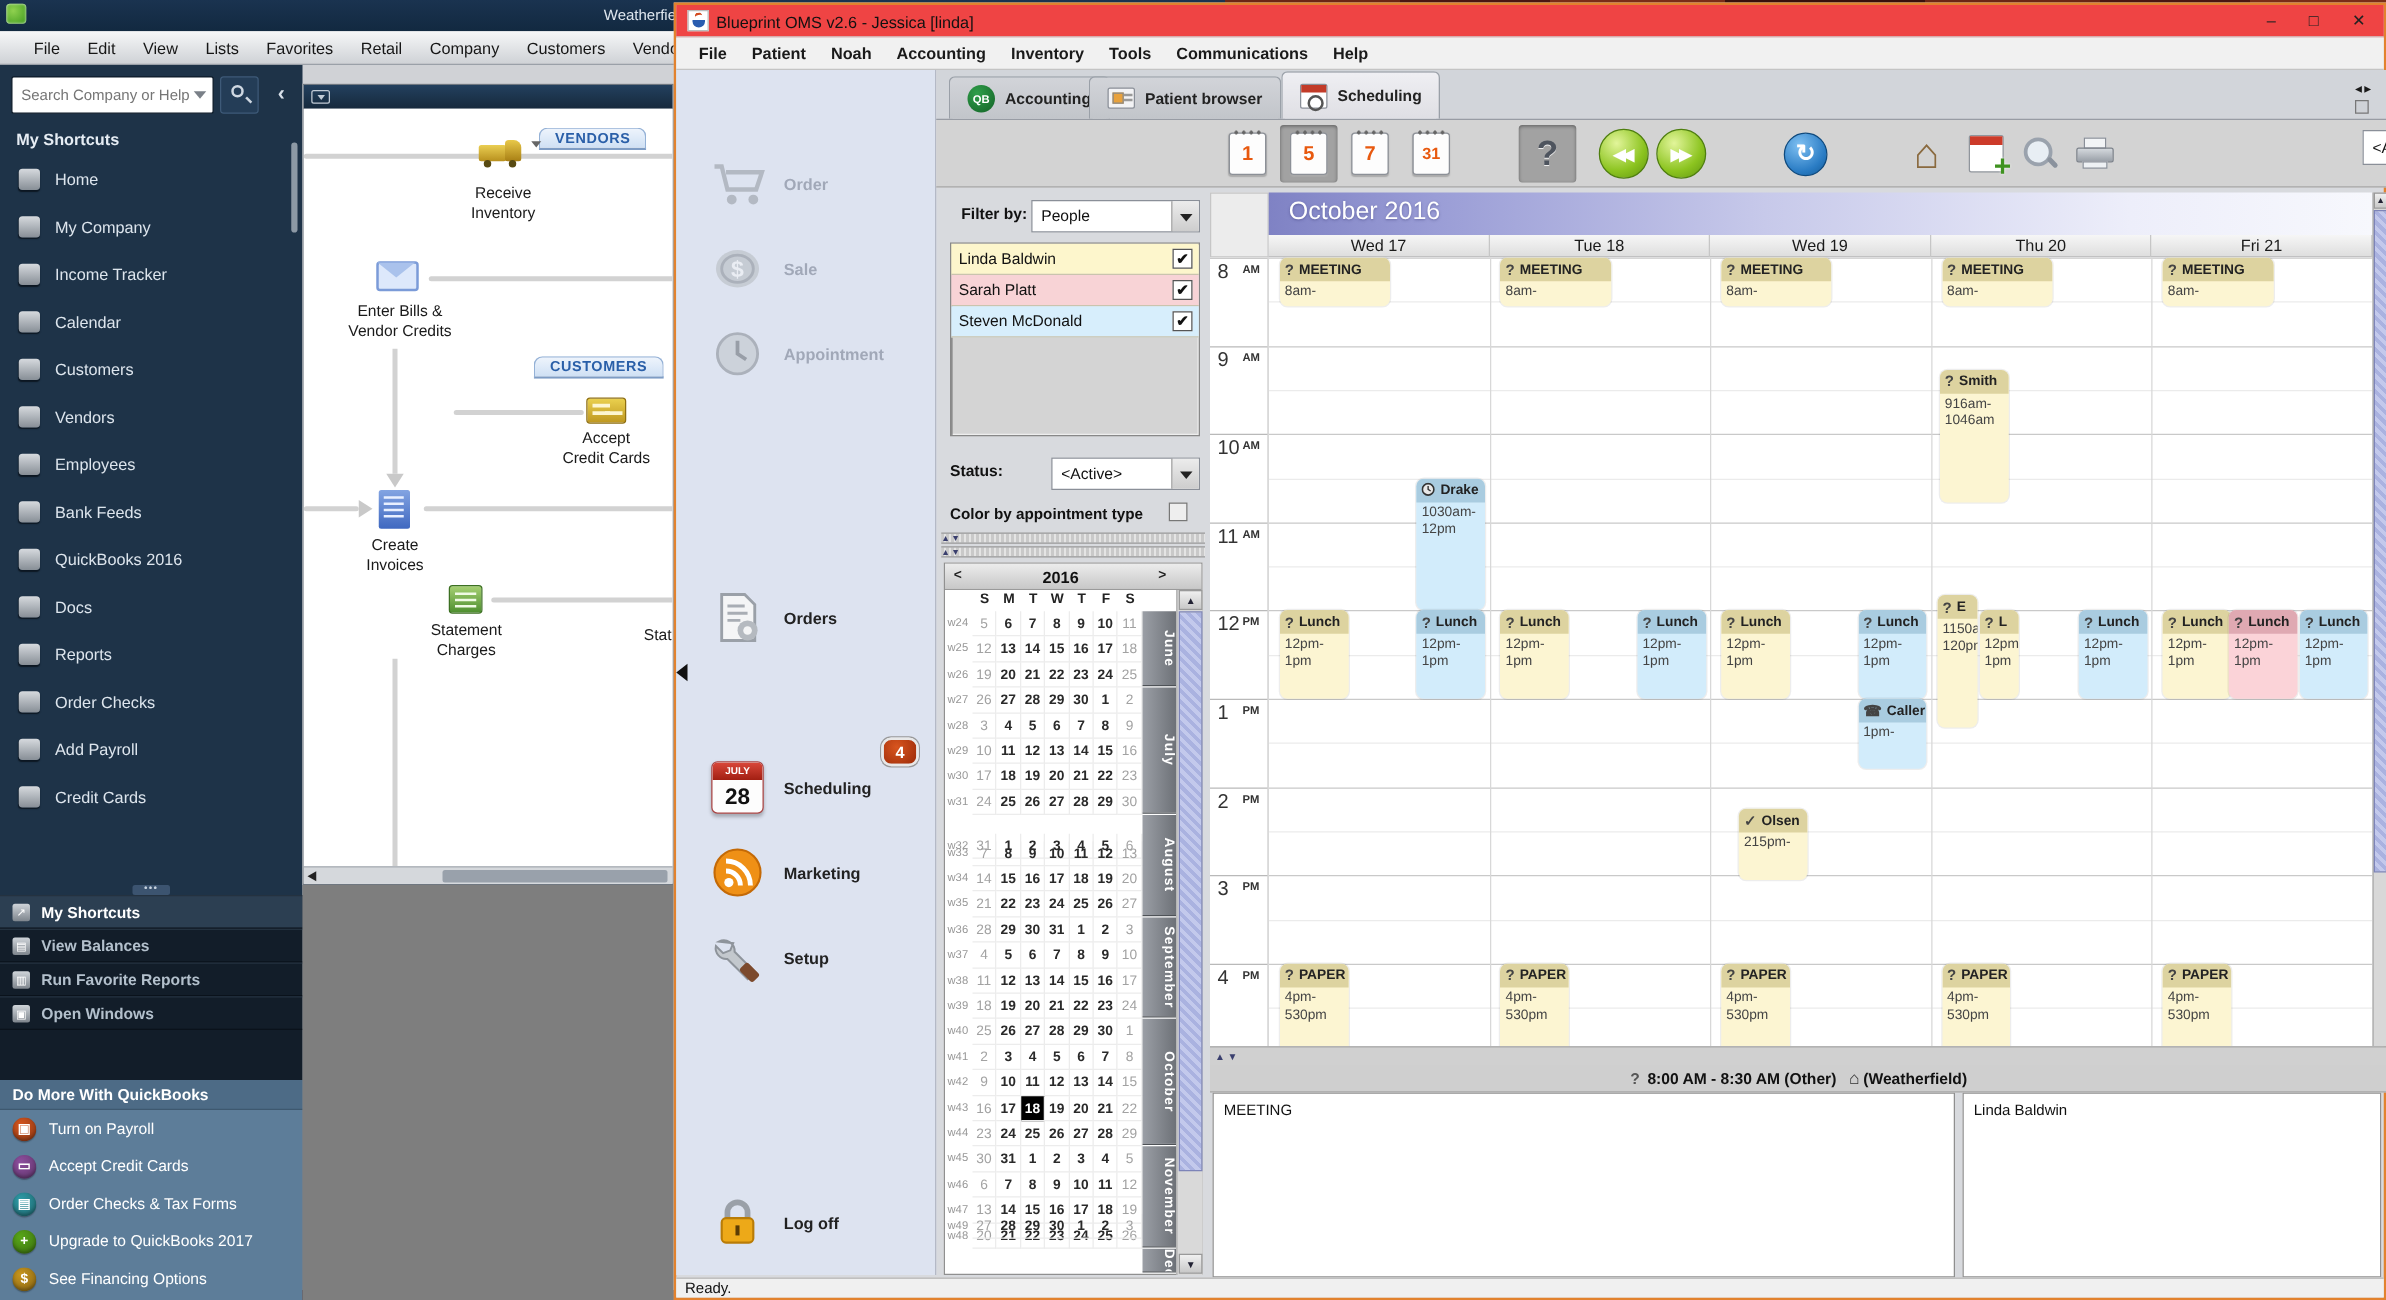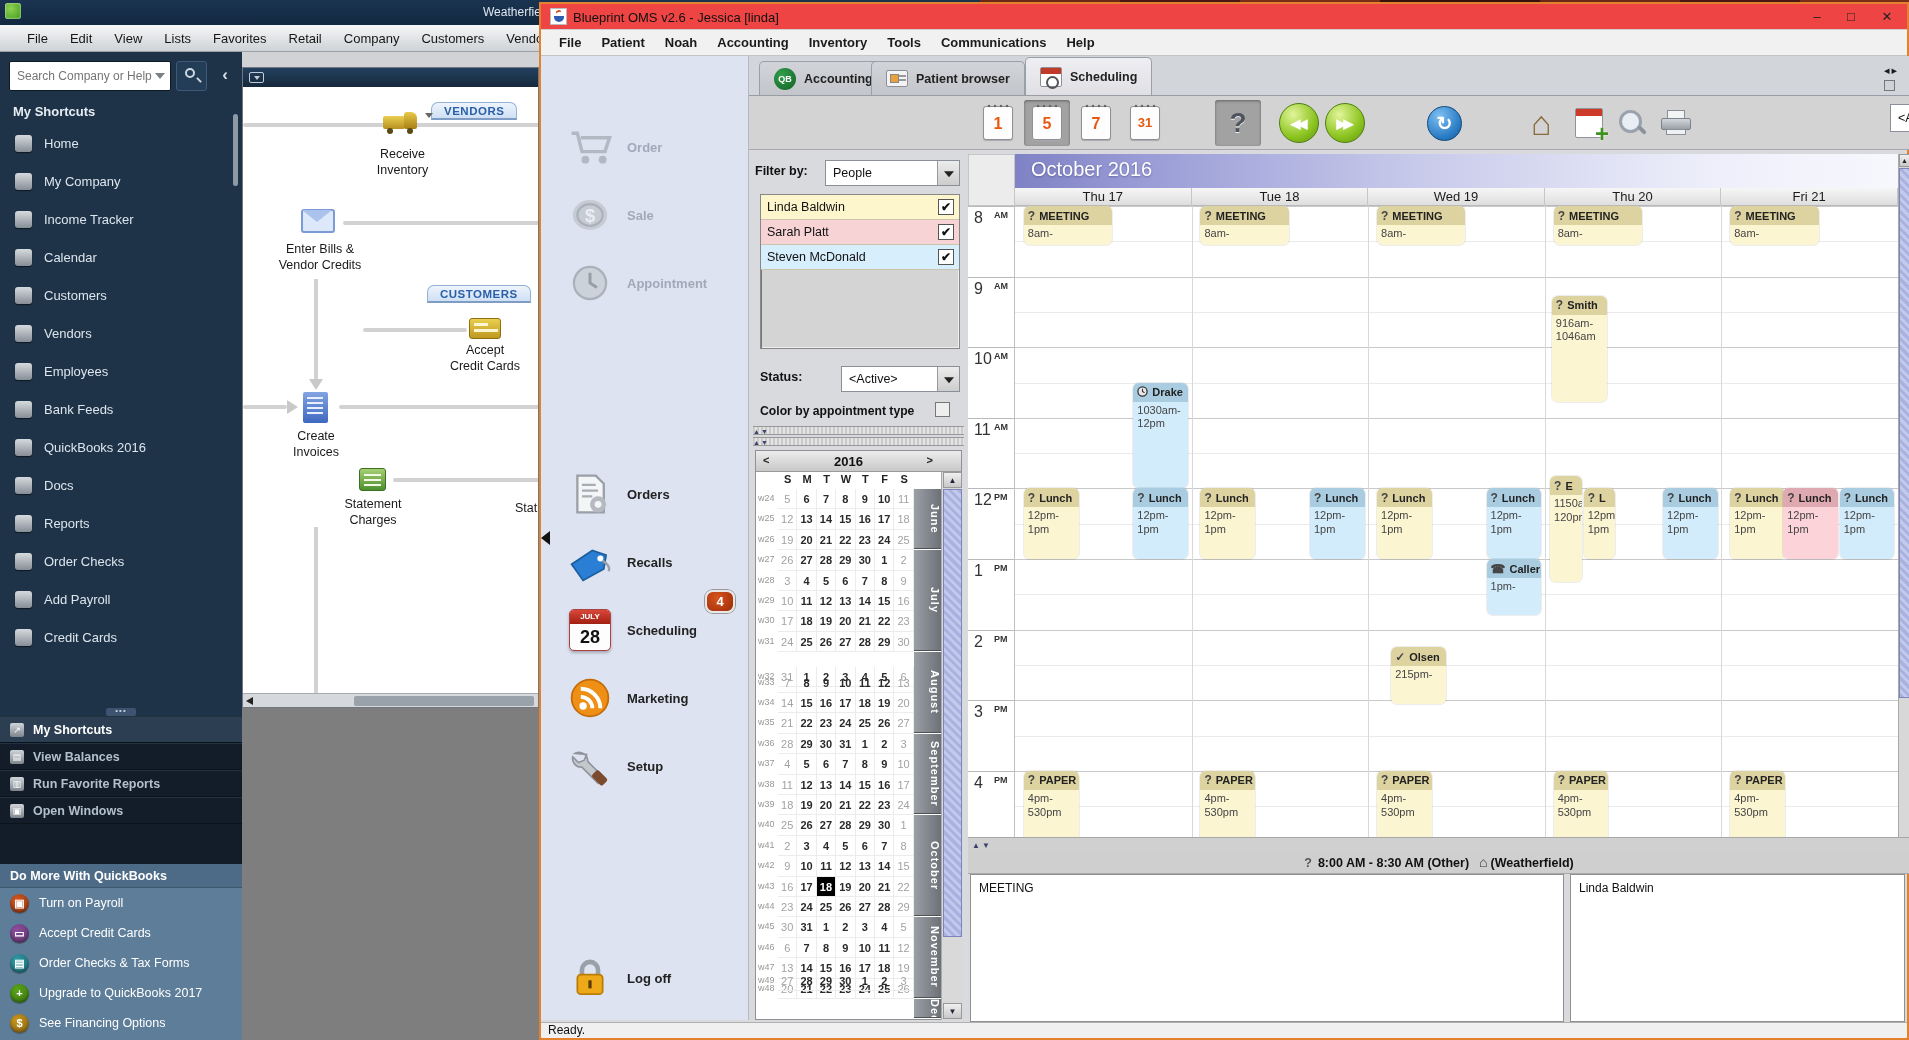--- a/index.html
+++ b/index.html
@@ -125,21 +125,21 @@
   .printic { position:absolute; top:14px; width:30px; height:26px; }
   .printic .paper { position:absolute; left:6px; top:0; width:18px; height:9px; background:#f2f4f6; border:1px solid #8a8f98; }
   .printic .bodyp { position:absolute; left:0; top:8px; width:30px; height:12px; background:linear-gradient(#d4d8dd,#9aa0a8); border:1px solid #7c828b; border-radius:2px; }
   .printic .tray { position:absolute; left:5px; top:19px; width:20px; height:6px; background:#eef1f4; border:1px solid #8a8f98; }
   #bp-alldd { position:absolute; top:8px; width:192px; height:28px; background:#fff; border:1px solid #8a8f98; }
   #bp-alldd .txt { position:absolute; left:7px; top:6px; font-size:12.5px; color:#111; }
   .dcaret { position:absolute; left:50%; top:50%; transform:translate(-50%,-30%); width:0; height:0; border-left:5px solid transparent; border-right:5px solid transparent; border-top:6px solid #222; }
 
   
   #bp-filter { position:absolute; left:212px; top:150px; width:211px; height:866px; }
-  #filter-label { position:absolute; left:2px; top:10px; font-size:12.5px; font-weight:bold; color:#111; }
+  #filter-label { position:absolute; left:16px; top:10px; font-size:12.5px; font-weight:bold; color:#111; }
   .bp-dd { position:absolute; height:26px; background:#fff; border:1px solid #8a8f98; }
   .bp-dd .txt { position:absolute; left:7px; top:5px; font-size:12.5px; color:#111; white-space:nowrap; }
   .bp-dd .btn { position:absolute; right:0; top:0; width:22px; height:100%; background:linear-gradient(#ececec,#cdcdcd); border-left:1px solid #999; }
   #people-list { position:absolute; left:7px; top:40px; width:200px; height:155px; background:#d4d4d4; border:1px solid #888; box-shadow:inset 1px 1px 0 #777, inset -1px -1px 0 #eee; }
   .person-row { height:25px; position:relative; border-bottom:1px solid #cac4ae; }
   .person-row .nm { position:absolute; left:6px; top:5px; font-size:12.5px; color:#111; }
   .person-row .cb { position:absolute; right:5px; top:4px; width:16px; height:16px; background:#fff; border:1px solid #555; font-size:12px; font-weight:bold; text-align:center; line-height:15px; color:#111; }
   #status-label { position:absolute; left:7px; top:216px; font-size:12.5px; font-weight:bold; color:#111; }
   #colorby-label { position:absolute; left:7px; top:250px; font-size:12.2px; font-weight:bold; color:#111; }
   #colorby-cb { position:absolute; left:182px; top:248px; width:15px; height:15px; background:#eee; border:1px solid #777; }
@@ -436,28 +436,20 @@
         </div>
         <div class="bp-side-item" style="top: 410px;">
           <div class="icw"><svg viewBox="0 0 40 40">
               <path d="M9 4h16l7 7v25H9z" fill="#f4f5f6" stroke="#9aa0a8" stroke-width="2"></path>
               <path d="M13 12h12M13 17h14M13 22h9" stroke="#a8adb4" stroke-width="2"></path>
               <circle cx="27" cy="29" r="7" fill="#b5bac0"></circle>
               <circle cx="27" cy="29" r="3" fill="#f4f5f6"></circle>
             </svg></div>
           <span class="lb">Orders</span>
         </div>
-        <div class="bp-side-item" style="top: 478px;">
-          <div class="icw"><svg viewBox="0 0 40 40">
-              <path d="M4 22 22 10l12 4-2 12-18 10z" fill="#2a7fd4" stroke="#1b5e9e" stroke-width="1.5"></path>
-              <circle cx="29" cy="17" r="2.6" fill="#fff"></circle>
-              <path d="M31 19c4 2 7 6 5 9" fill="none" stroke="#9aa0a8" stroke-width="2"></path>
-            </svg></div>
-          <span class="lb">Recalls</span>
-        </div>
         <div class="bp-side-item" style="top: 546px;">
           <div class="icw">
             <div style="position:absolute;inset:2px;background:#fdfdfd;border:1px solid #a44;border-radius:5px;overflow:hidden;box-shadow:0 2px 3px rgba(0,0,0,.25)">
               <div style="height:14px;background:linear-gradient(#d9473a,#a21f12);color:#fff;font-size:8px;font-weight:bold;text-align:center;line-height:14px">JULY</div>
               <div style="font-size:18px;font-weight:bold;color:#111;text-align:center;line-height:26px">28</div>
             </div>
           </div>
           <span class="lb">Scheduling</span>
         </div>
         <div class="bp-side-item" style="top: 614px;">
@@ -880,21 +872,21 @@
           <div class="mc-sbtn" style="top:531px;">▼</div>
         </div>
       </div>
     </div>
 
     <div id="cal-topleft"></div>
     <div id="cal-band">
         <span class="t">October 2016</span>
       </div>
     <div id="cal-dayhead">
-        <div class="dh-cell" style="left: 0px; width: 176.6px;">Thu 17</div>
+        <div class="dh-cell" style="left: 0px; width: 176.6px;">Wed 17</div>
         <div class="dh-cell" style="left: 176.6px; width: 176.6px;">Tue 18</div>
         <div class="dh-cell" style="left: 353.2px; width: 176.6px;">Wed 19</div>
         <div class="dh-cell" style="left: 529.8px; width: 176.6px;">Thu 20</div>
         <div class="dh-cell" style="left: 706.4px; width: 176.6px;">Fri 21</div>
       </div>
     <div id="cal-gutter">
         <div class="gut-row" style="top: 0px; height: 70.6px;">
           <span class="h">8</span>
           <span class="ap">AM</span>
         </div>

